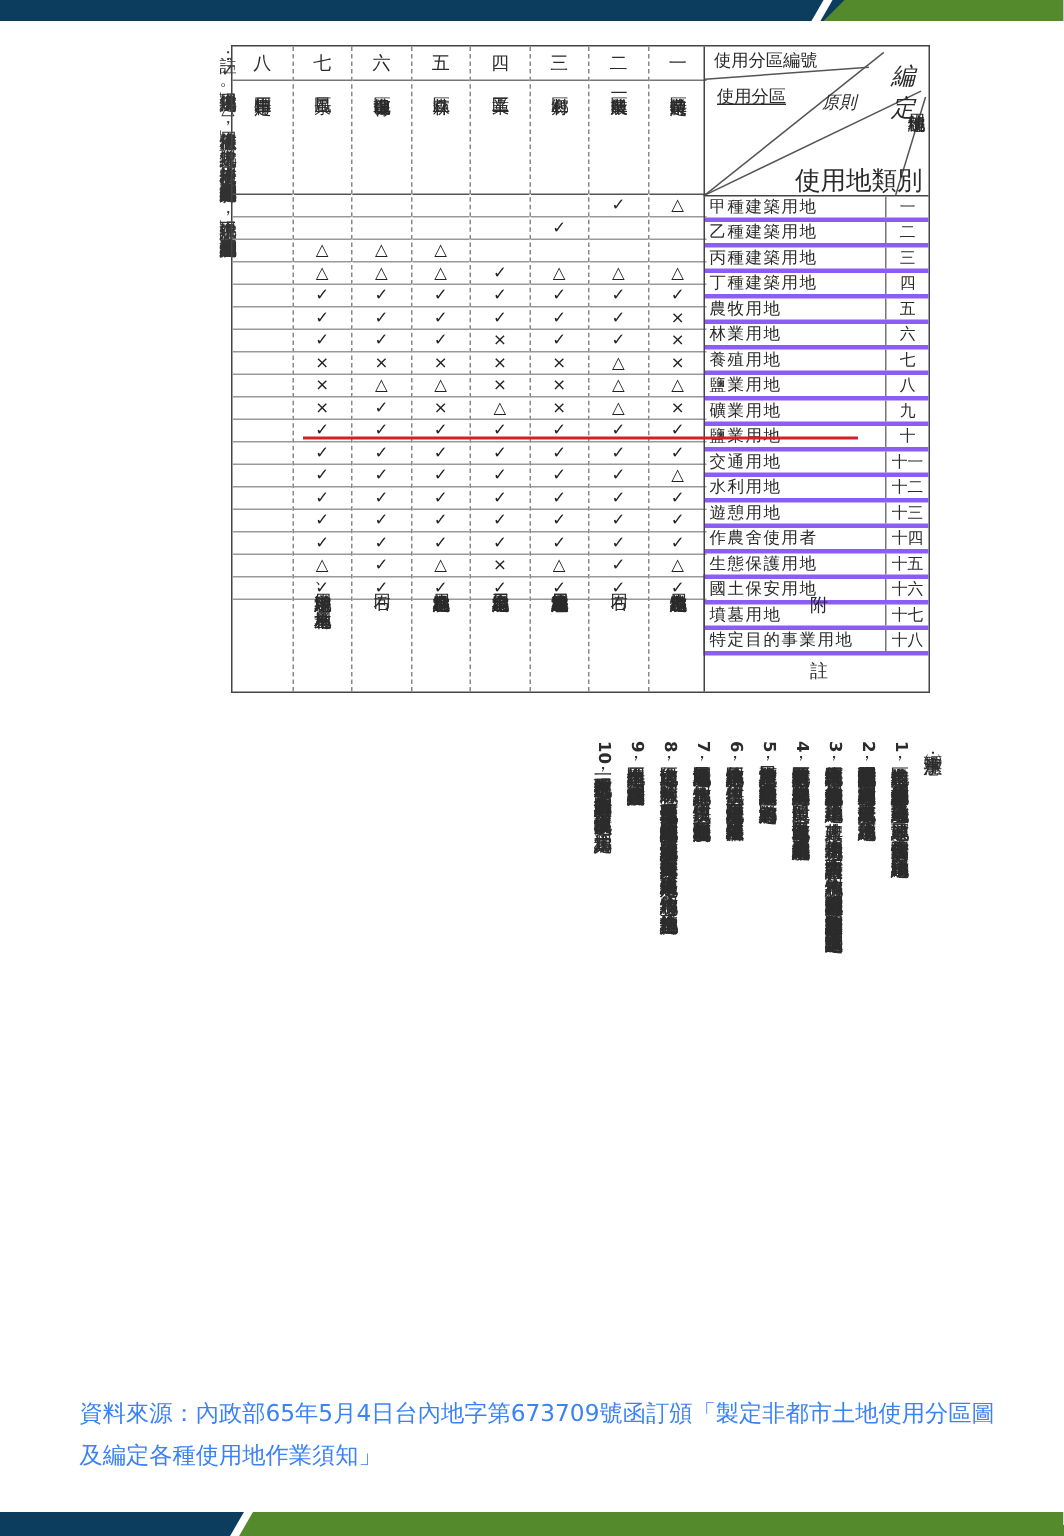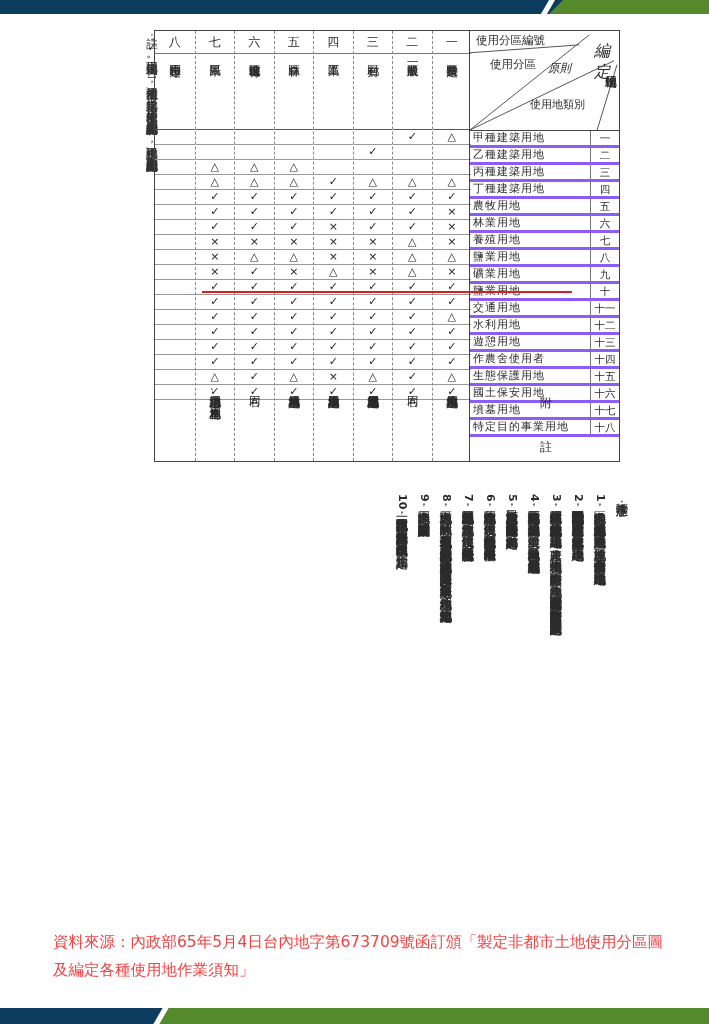--- a/index.html
+++ b/index.html
@@ -15,24 +15,24 @@
   .vtext{writing-mode:vertical-rl;text-orientation:upright;}
 
   
   .table-note{position:absolute;left:0;top:4px;width:66px;height:420px;font-size:11.5px;line-height:21px;color:#333;}
 
   
   .table{position:absolute;left:58px;top:6px;width:466px;height:432px;border:1.5px solid #444;box-sizing:border-box;}
   .hdr-corner{position:absolute;right:0;top:0;width:150px;height:100px;border-left:1.5px solid #444;border-bottom:1.5px solid #444;box-sizing:border-box;}
   .corner-diag1{position:absolute;left:0;top:0;width:100%;height:100%;}
   .corner-t1{position:absolute;left:6px;top:2px;font-size:11.5px;text-align:right;}
-  .corner-t2{position:absolute;left:20px;top:26px;font-size:11.5px;line-height:14px;}
+  .corner-t2{position:absolute;left:8px;top:26px;font-size:11.5px;line-height:14px;text-decoration:underline;}
   .corner-t3{position:absolute;left:78px;top:30px;font-size:11.5px;font-style:italic;}
   .corner-t4{position:absolute;left:124px;top:10px;font-size:16px;font-style:italic;}
-  .corner-t5{position:absolute;left:60px;top:66px;font-size:11px;}
+  .corner-t5{position:absolute;left:60px;top:78px;font-size:17px;}
   .corner-t6{position:absolute;right:2px;top:36px;font-size:11.5px;line-height:13px;}
 
   .cols{position:absolute;left:0;top:0;width:316px;height:100%;display:flex;flex-direction:row-reverse;}
   .col{width:39.5px;height:100%;border-left:1px dashed #888;box-sizing:border-box;position:relative;}
   .col:last-child{border-left:none;}
   .col-num{height:22px;border-bottom:1px solid #777;font-size:12px;text-align:center;line-height:22px;}
   .col-name{height:76px;border-bottom:1.5px solid #555;font-size:11.5px;line-height:13px;display:flex;justify-content:center;padding-top:2px;box-sizing:border-box;}
   .cell{height:14px;border-bottom:1px solid #999;font-size:11px;line-height:14px;text-align:center;font-family:"DejaVu Sans",sans-serif;color:#222;}
   .col-remark{position:absolute;left:0;right:0;top:352px;bottom:0;font-size:11.5px;line-height:13px;display:flex;justify-content:center;padding-top:4px;}
 
@@ -43,21 +43,21 @@
   .remark-hdr{position:absolute;right:0;top:352px;width:150px;bottom:0;border-left:1.5px solid #444;box-sizing:border-box;}
   .remark-hdr span{position:absolute;left:70px;font-size:12px;}
 
   .red-line{position:absolute;left:106px;top:267px;width:370px;height:2px;background:#d42020;}
 
   
   .notes{position:absolute;left:0;top:470px;width:536px;height:440px;font-size:12.3px;line-height:21px;color:#2c2c2c;display:flex;flex-direction:row-reverse;}
   .note{writing-mode:vertical-rl;text-orientation:upright;height:430px;}
   .note-num{font-family:"DejaVu Sans",sans-serif;font-weight:bold;font-size:11px;text-orientation:mixed;}
 
-  .source{position:absolute;left:53px;top:928px;width:620px;font-family:"DejaVu Sans","Liberation Sans",sans-serif;font-size:15.5px;line-height:28px;color:#ef4444;}
+  .source{position:absolute;left:53px;top:928px;width:620px;font-family:"DejaVu Sans","Liberation Sans",sans-serif;font-size:15.5px;line-height:28px;color:#3b82f6;}
 </style>
 </head>
 <body>
 
 <div class="band-top"></div>
 <div class="band-top-green"></div>
 <div class="band-top-gap"></div>
 
 <div class="scan">
 

